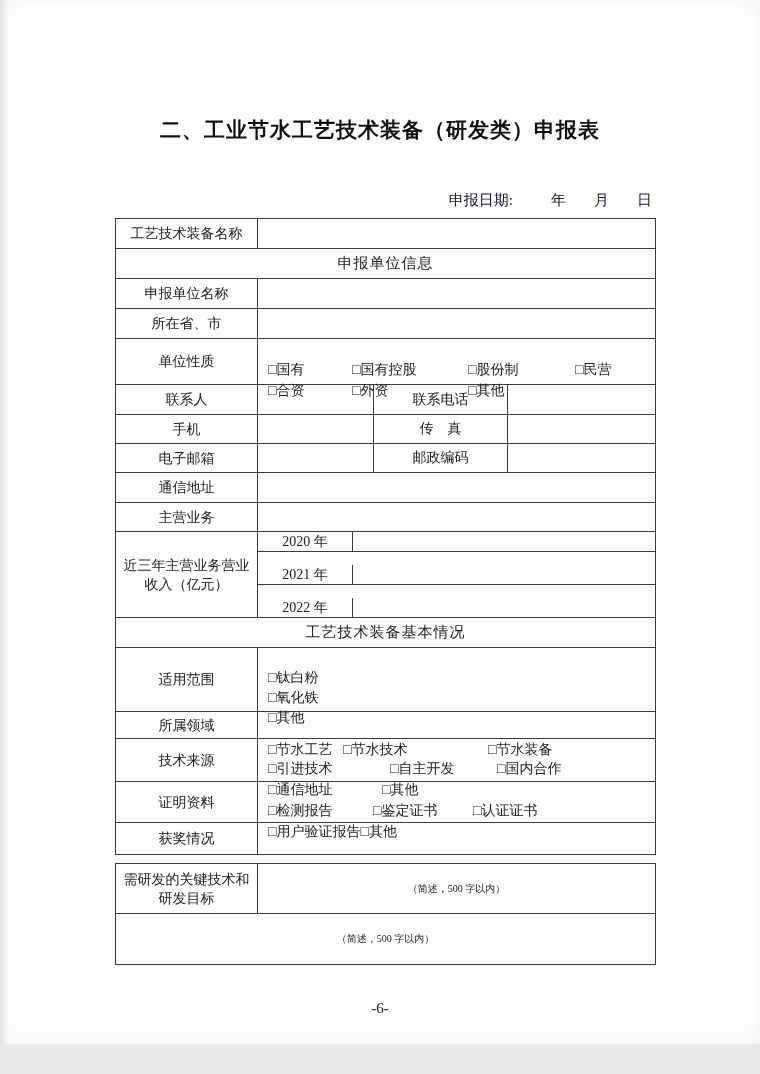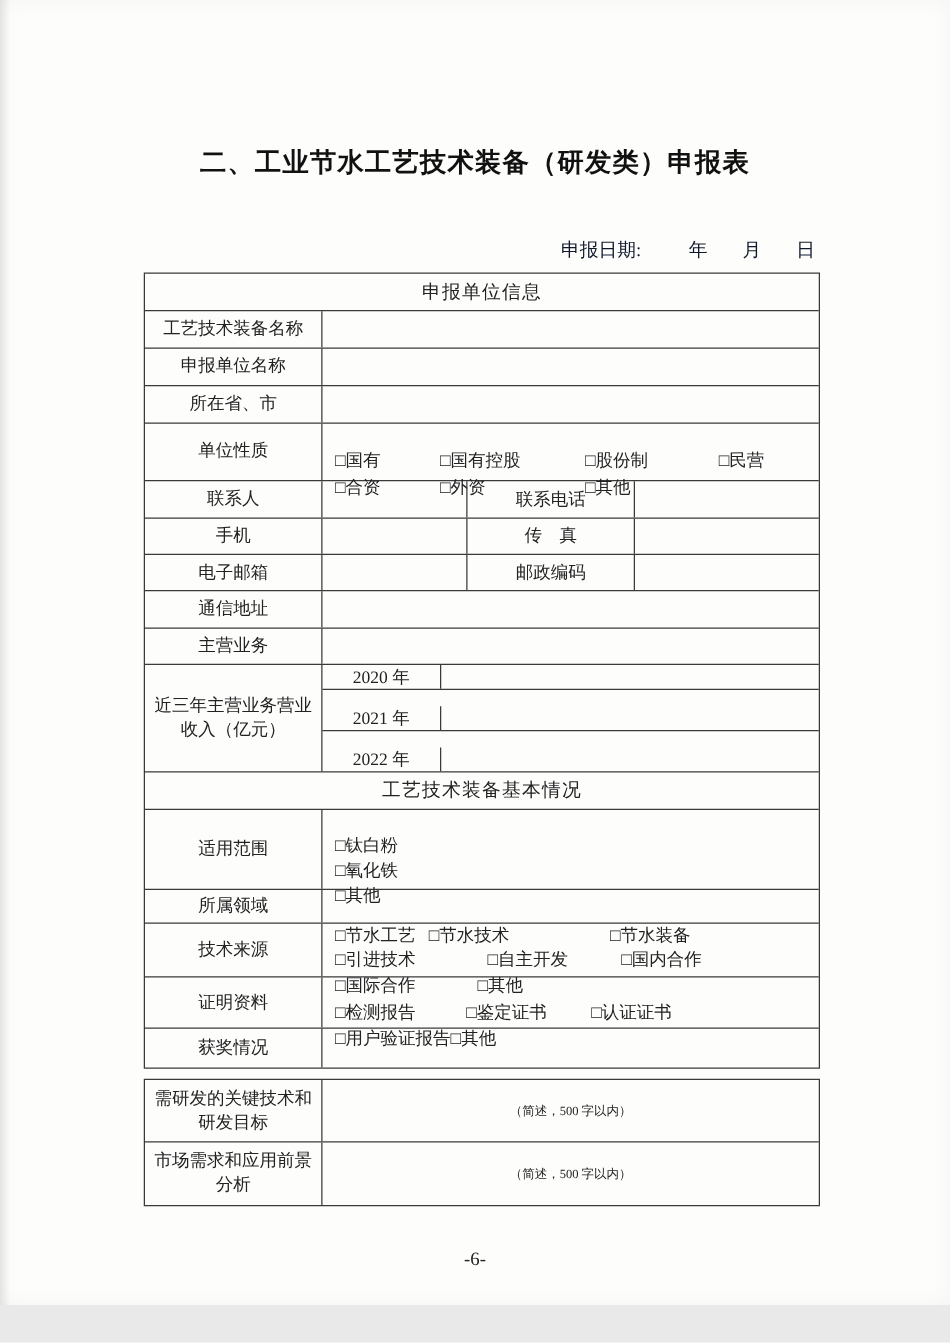--- a/index.html
+++ b/index.html
@@ -80,26 +80,26 @@
   <div class="dateline">
     <span>申报日期:</span>
     <span class="d-year">年</span>
     <span class="d-month">月</span>
     <span class="d-day">日</span>
   </div>
 
   <div class="tbl" id="t1">
 
     <div class="row h30">
+      <div class="lab">工艺技术装备名称</div>
+      <div class="val"></div>
+    </div>
+
+    <div class="row h30">
       <div class="hdr">申报单位信息</div>
-    </div>
-
-    <div class="row h30">
-      <div class="lab">工艺技术装备名称</div>
-      <div class="val"></div>
     </div>
 
     <div class="row h30">
       <div class="lab">申报单位名称</div>
       <div class="val"></div>
     </div>
 
     <div class="row h30">
       <div class="lab">所在省、市</div>
       <div class="val"></div>
@@ -197,21 +197,21 @@
 
     <div class="row h43">
       <div class="lab">技术来源</div>
       <div class="val opts">
         <div class="optline g-src1">
             <span class="opt">□引进技术</span>
             <span class="opt">□自主开发</span>
             <span class="opt">□国内合作</span>
           </div>
         <div class="optline g-src2">
-            <span class="opt">□国际合作</span>
+            <span class="opt">□通信地址</span>
             <span class="opt">□其他</span>
           </div>
       </div>
     </div>
 
     <div class="row h41">
       <div class="lab">证明资料</div>
       <div class="val opts">
         <div class="optline g-proof1">
             <span class="opt">□检测报告</span>
@@ -230,19 +230,18 @@
       <div class="val"></div>
     </div>
   </div>
 
   <div class="tbl" id="t2">
     <div class="row h50">
       <div class="lab">需研发的关键技术和研发目标</div>
       <div class="center-val">（简述，500 字以内）</div>
     </div>
     <div class="row h50">
-      <div class="lab">市场需求和应用前景分析</div>
       <div class="center-val">（简述，500 字以内）</div>
     </div>
   </div>
 
   <div class="pagenum">-6-</div>
 </div>
 
 </body></html>

